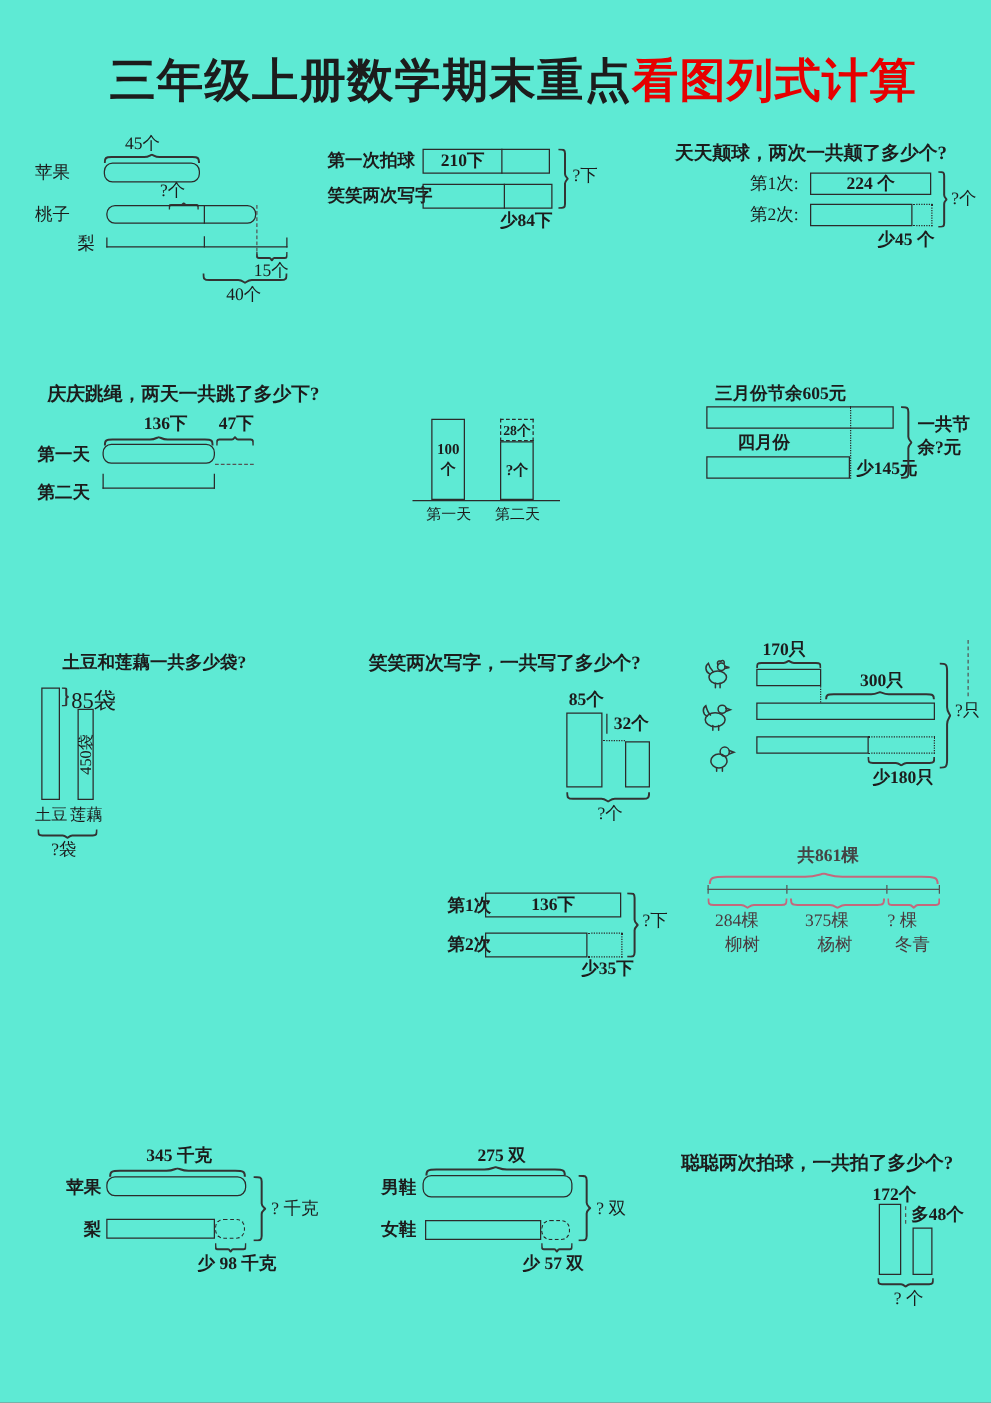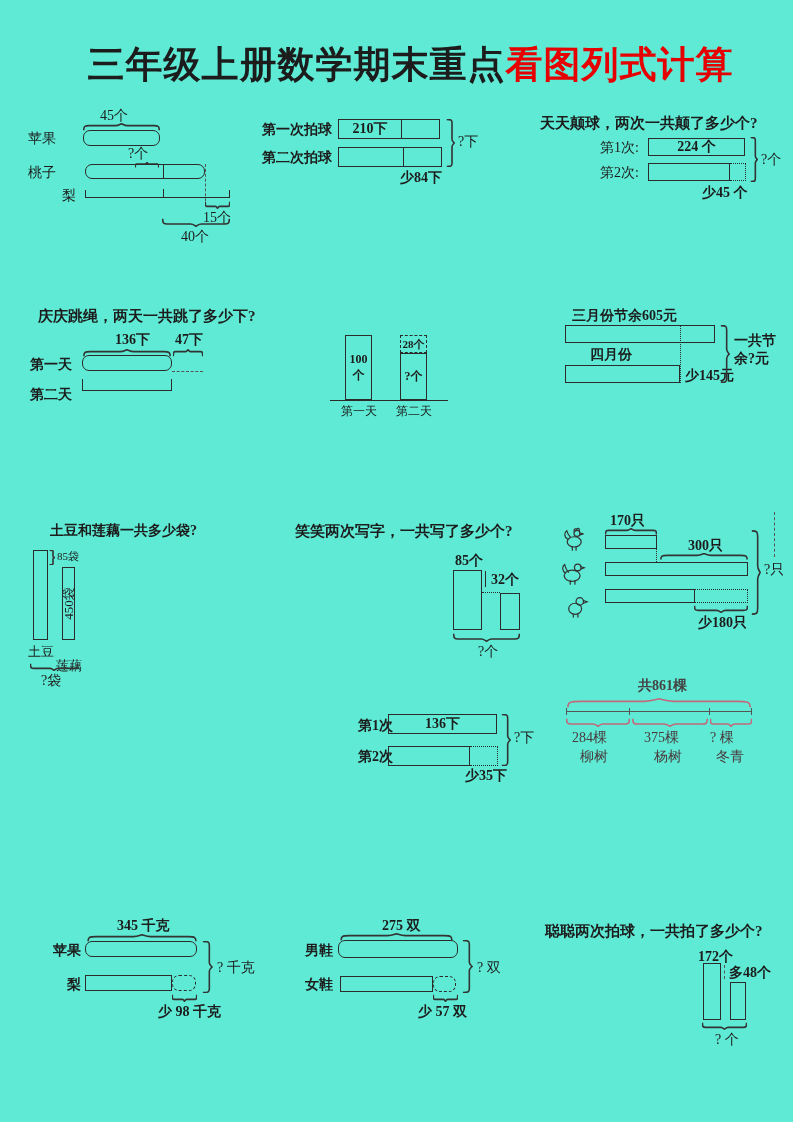--- a/index.html
+++ b/index.html
@@ -76,21 +76,21 @@
       </i>
     <span class="lbl" style="left:156px;top:121px">40个</span>
   </div>
 
   <div class="p" style="left:258px;top:112px;width:235px;height:85px">
     <span class="lbl tt" style="left:4px;top:10px">第一次拍球</span>
     <div class="bar" style="left:80px;top:7px;width:102px;height:20px">
       <i class="vd" style="left:62px"></i>
       <span class="cell" style="left:0;width:62px">210下</span>
     </div>
-    <span class="lbl tt" style="left:4px;top:38px">第二次拍球</span>
+    <span class="lbl tt" style="left:4px;top:38px">笑笑两次写字</span>
     <div class="bar" style="left:80px;top:35px;width:104px;height:20px">
         <i class="vd" style="left:64px"></i>
       </div>
     <i class="brace" style="left:188px;top:7px;width:9px;height:48px">
         <svg viewBox="0 0 12 100" preserveAspectRatio="none">
           <path d="M1,1 C7,1 8,2 8,8 L8,42 C8,46 10,48 11,50 C10,52 8,54 8,58 L8,92 C8,98 7,99 1,99" fill="none" stroke="#333" stroke-width="1.6" vector-effect="non-scaling-stroke"></path>
         </svg>
       </i>
     <span class="lbl" style="left:200px;top:22px">?下</span>
     <span class="lbl tt" style="left:142px;top:58px">少84下</span>
@@ -167,25 +167,25 @@
   </div>
 
   <div class="p" style="left:28px;top:523px;width:230px;height:165px">
     <span class="lbl tt" style="left:22px;top:0">土豆和莲藕一共多少袋?</span>
     <div class="bar" style="left:5px;top:27px;width:15px;height:90px"></div>
     <i class="brace" style="left:21px;top:27px;width:6px;height:15px">
         <svg viewBox="0 0 12 100" preserveAspectRatio="none">
           <path d="M1,1 C7,1 8,2 8,8 L8,42 C8,46 10,48 11,50 C10,52 8,54 8,58 L8,92 C8,98 7,99 1,99" fill="none" stroke="#333" stroke-width="1.6" vector-effect="non-scaling-stroke"></path>
         </svg>
       </i>
-    <span class="lbl" style="left:29px;top:27px;font-size:11px">85袋</span>
+    <span class="lbl" style="left:29px;top:27px;font-size:18px">85袋</span>
     <div class="bar" style="left:34px;top:44px;width:13px;height:73px"></div>
     <span class="lbl rot" style="left:11px;top:73px;width:60px;font-size:13px">450袋</span>
     <span class="lbl" style="left:0;top:122px;font-size:13px">土豆</span>
-    <span class="lbl" style="left:28px;top:136px;font-size:13px">莲藕</span>
+    <span class="lbl" style="left:28px;top:122px;font-size:13px">莲藕</span>
     <i class="brace" style="left:2px;top:140px;width:48px;height:8px">
         <svg viewBox="0 0 100 12" preserveAspectRatio="none">
           <path d="M1,1 C1,7 2,8 8,8 L42,8 C46,8 48,10 50,11 C52,10 54,8 58,8 L92,8 C98,8 99,7 99,1" fill="none" stroke="#333" stroke-width="1.6" vector-effect="non-scaling-stroke"></path>
         </svg>
       </i>
     <span class="lbl" style="left:13px;top:150px">?袋</span>
   </div>
 
   <div class="p" style="left:295px;top:523px;width:240px;height:135px">
     <span class="lbl tt" style="left:0;top:0;font-size:15px">笑笑两次写字，一共写了多少个?</span>

